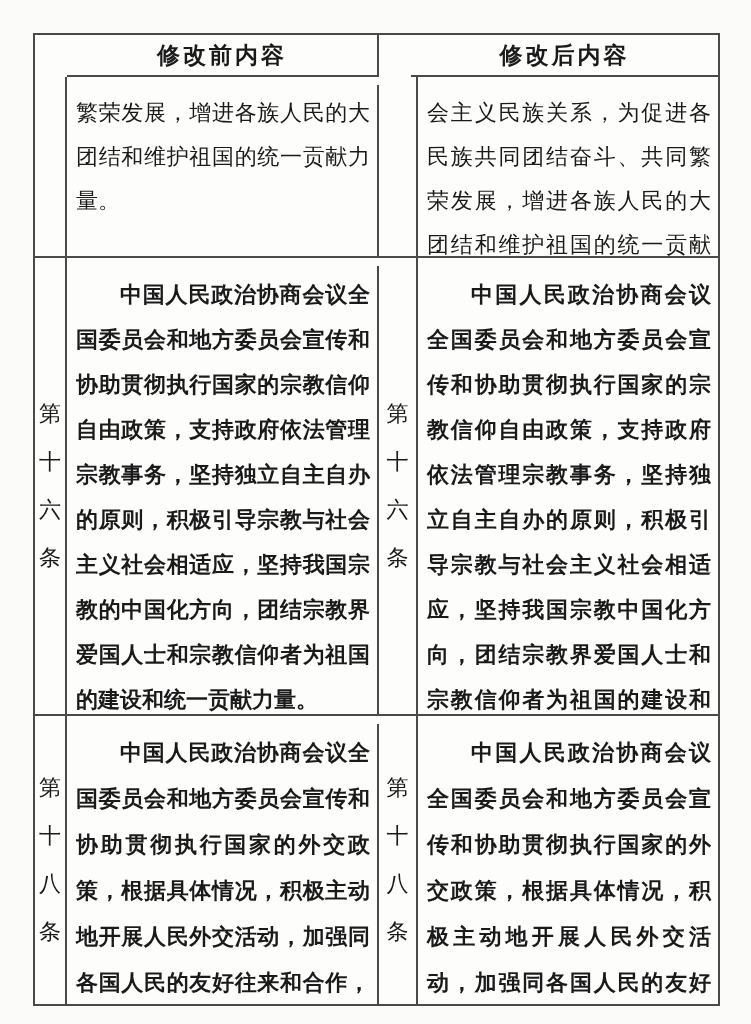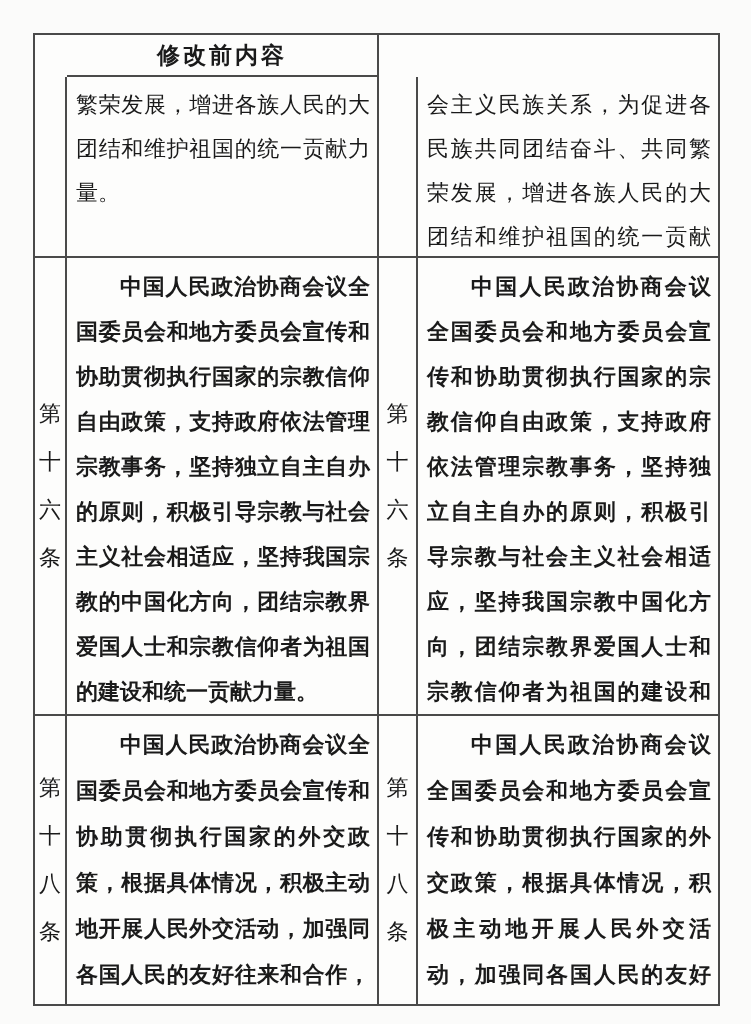--- a/index.html
+++ b/index.html
@@ -35,35 +35,39 @@
   .num{
     display:flex;flex-direction:column;
     align-items:center;justify-content:center;
     font-size:22px;line-height:48px;
   }
   .text{
     padding:6px 7px 12px 9px;
     font-size:22px;
     text-align:justify;
     text-justify:inter-character;
+    margin-top:8px;
   }
   .lh44{line-height:44px;}
   .lh45{line-height:45px;}
   .lh46{line-height:46px;}
   .text p{margin:0;}
   .indent{text-indent:2em;font-weight:bold;}
 </style>
 </head>
 <body>
 
 <div class="page">
   <div class="doc-table">
 
     <div class="cell header hL bR bB">
       <span>修改前内容</span>
+    </div>
+    <div class="cell header hR bB">
+      <span>修改后内容</span>
     </div>
 
     <div class="cell num bR bB" style="grid-row:2"></div>
     <div class="cell text bR bB lh44" style="grid-row:2">
       <p>繁荣发展，增进各族人民的大团结和维护祖国的统一贡献力量。</p>
     </div>
     <div class="cell num bR bB" style="grid-row:2"></div>
     <div class="cell text bB lh44" style="grid-row:2">
       <p>会主义民族关系，为促进各民族共同团结奋斗、共同繁荣发展，增进各族人民的大团结和维护祖国的统一贡献力量。</p>
     </div>

